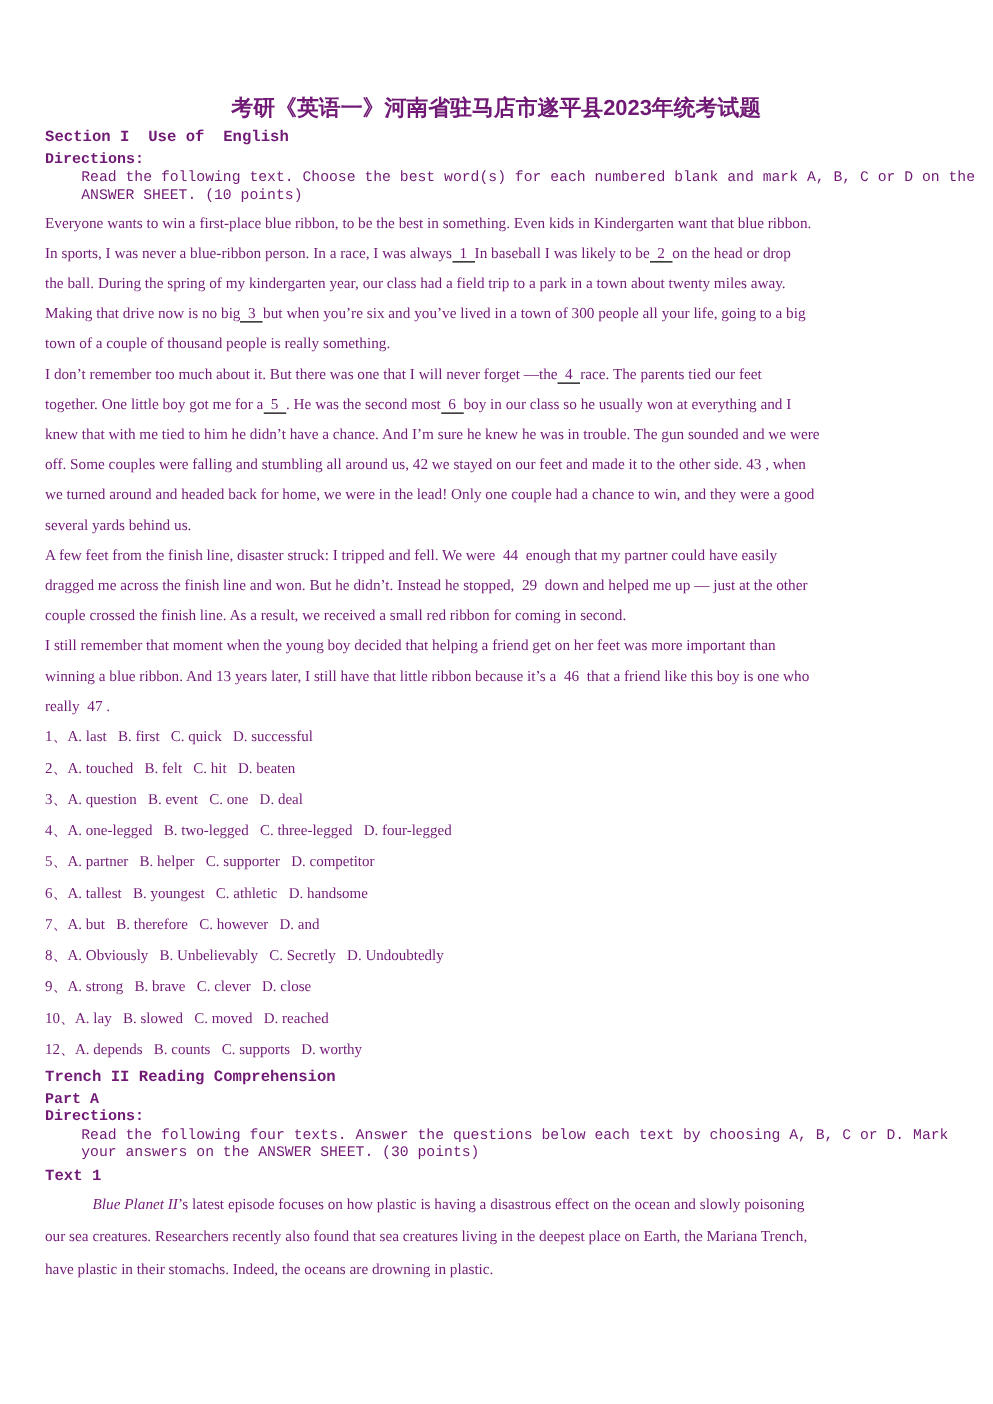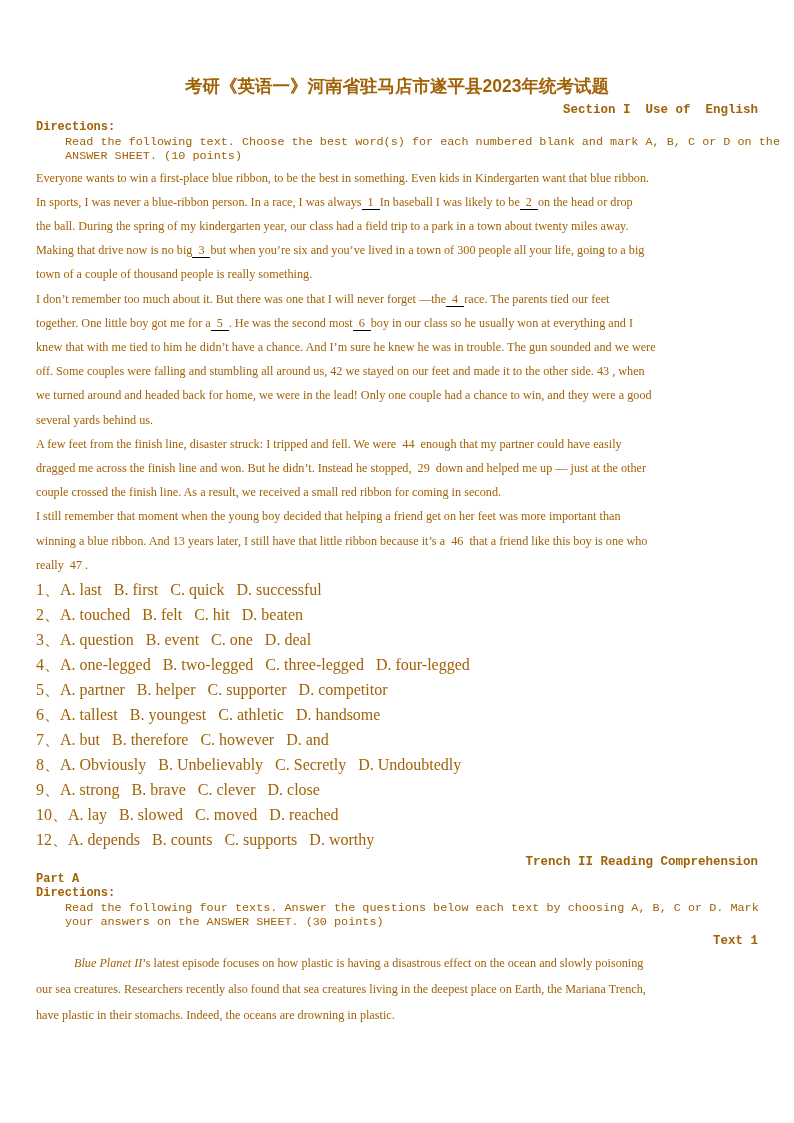--- a/index.html
+++ b/index.html
@@ -2,38 +2,38 @@
 <html><head>
 <meta charset="utf-8">
 <style>
   html,body{margin:0;padding:0;background:#ffffff;}
   .page{
     position:relative;
     width:794px;height:1123px;
     background:#ffffff;
     box-sizing:border-box;
     padding:74px 36px 0 36px;
-    color:#a16207;
+    color:#701a75;
     overflow:hidden;
   }
   .title{
     font-family:"Liberation Sans",sans-serif;
     font-weight:bold;
     font-size:17.5px;
     line-height:24px;
     text-align:center;
     margin:0 0 4px 0;
     white-space:pre;
   }
   .sec-head{
     font-family:"Liberation Mono",monospace;
     font-weight:bold;
     font-size:12.5px;
     line-height:16px;
-    text-align:right;
+    text-align:left;
     margin:0 0 2px 0;
     white-space:pre;
   }
   .sec-head.mt2{margin-top:2px;}
   .sec-head.mt3{margin-top:3px;}
   .mono-label{
     font-family:"Liberation Mono",monospace;
     font-weight:bold;
     font-size:12px;
     line-height:14.5px;
@@ -48,21 +48,21 @@
   }
   .passage{margin-top:2px;}
   .passage .tline{
     font-family:"Liberation Serif",serif;
     font-size:12.2px;
     line-height:24.2px;
     white-space:pre;
   }
   .questions .tline{
     font-family:"Liberation Serif",serif;
-    font-size:16px;
+    font-size:12px;
     line-height:25px;
     white-space:pre;
   }
   .text1 .tline{
     font-family:"Liberation Serif",serif;
     font-size:12.2px;
     line-height:25.8px;
     white-space:pre;
   }
   .tline{height:auto;}

